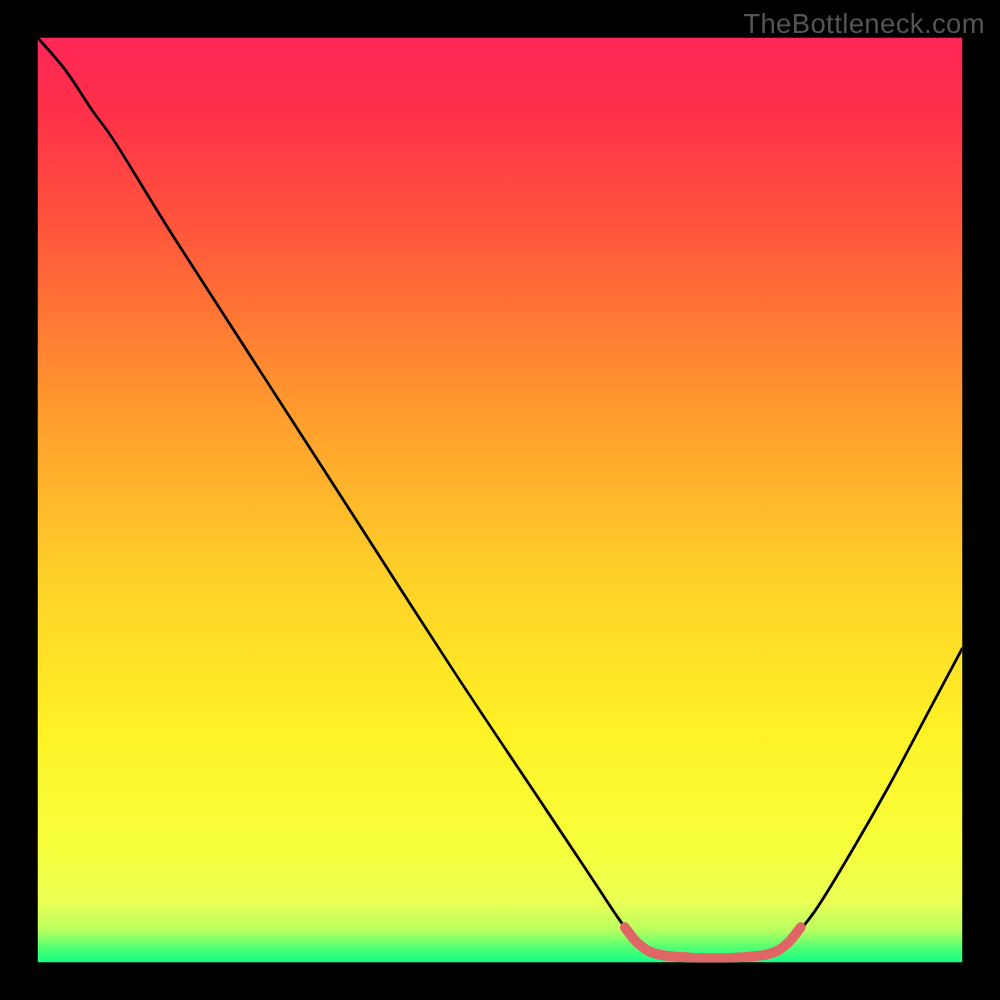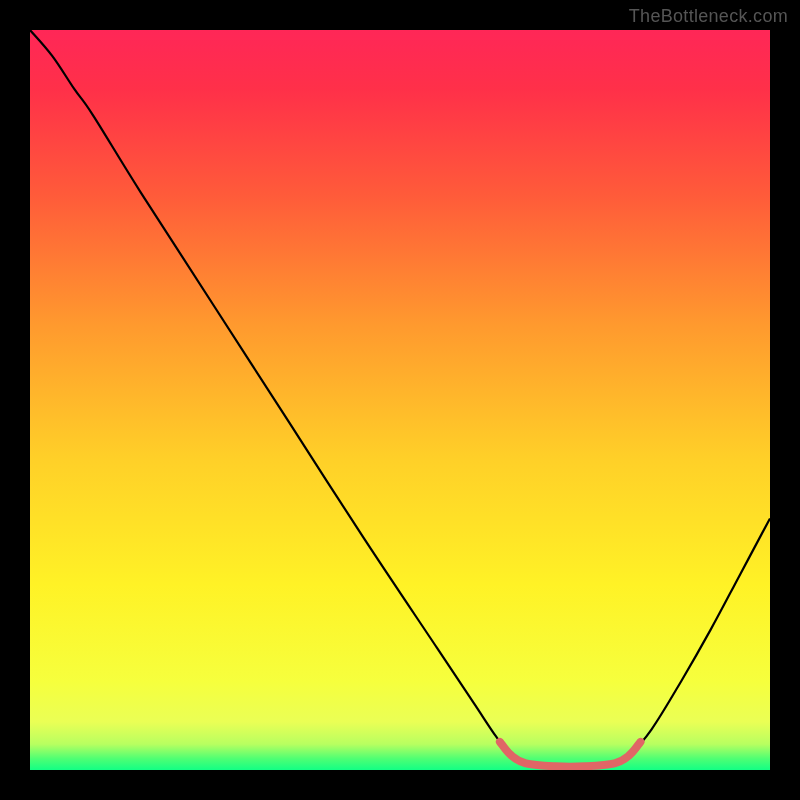--- a/index.html
+++ b/index.html
@@ -9,21 +9,21 @@
     height: 800px;
     background: #000;
     position: relative;
     font-family: Arial, Helvetica, sans-serif;
   }
   .watermark {
     position: absolute;
     top: 6px;
     right: 12px;
     color: #555;
-    font-size: 18px;
+    font-size: 22px;
     font-weight: 500;
     letter-spacing: 0.3px;
     z-index: 10;
   }
   .plot-area {
     position: absolute;
     left: 30px;
     top: 30px;
     width: 740px;
     height: 740px;

